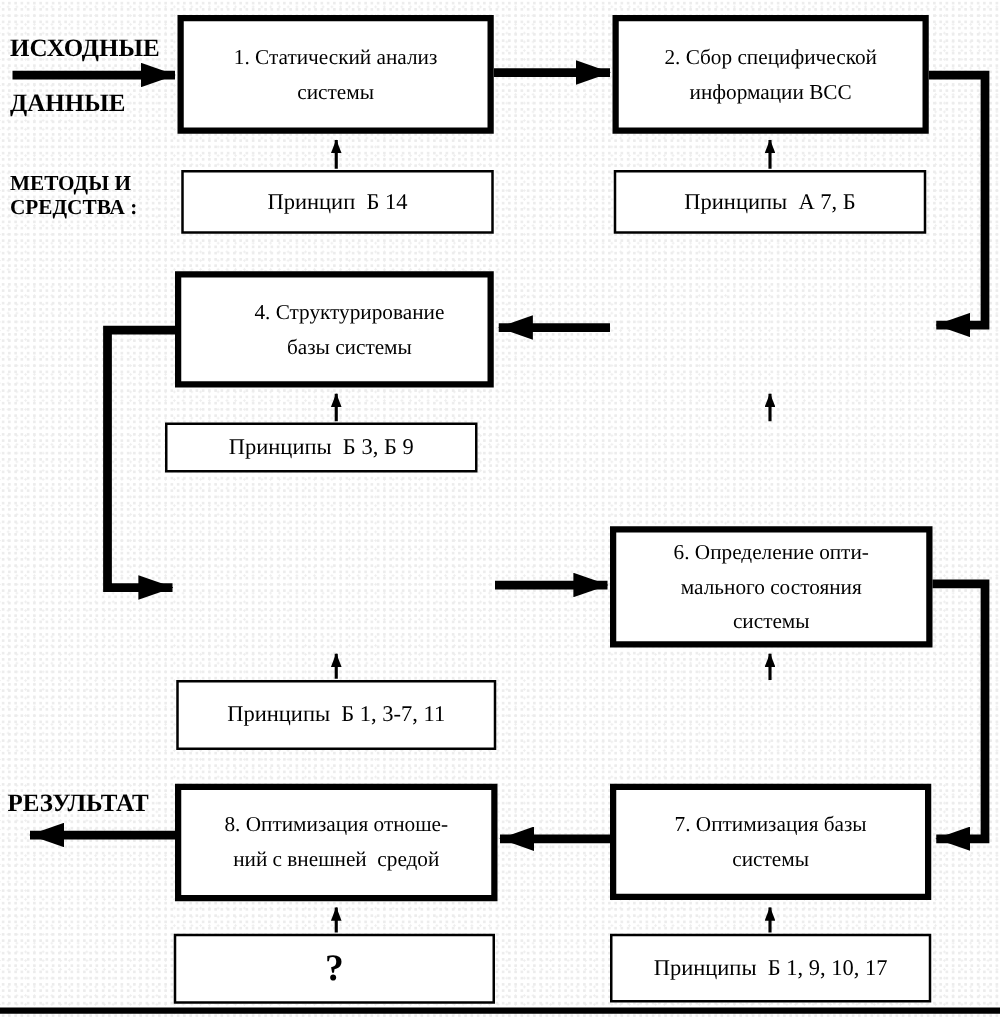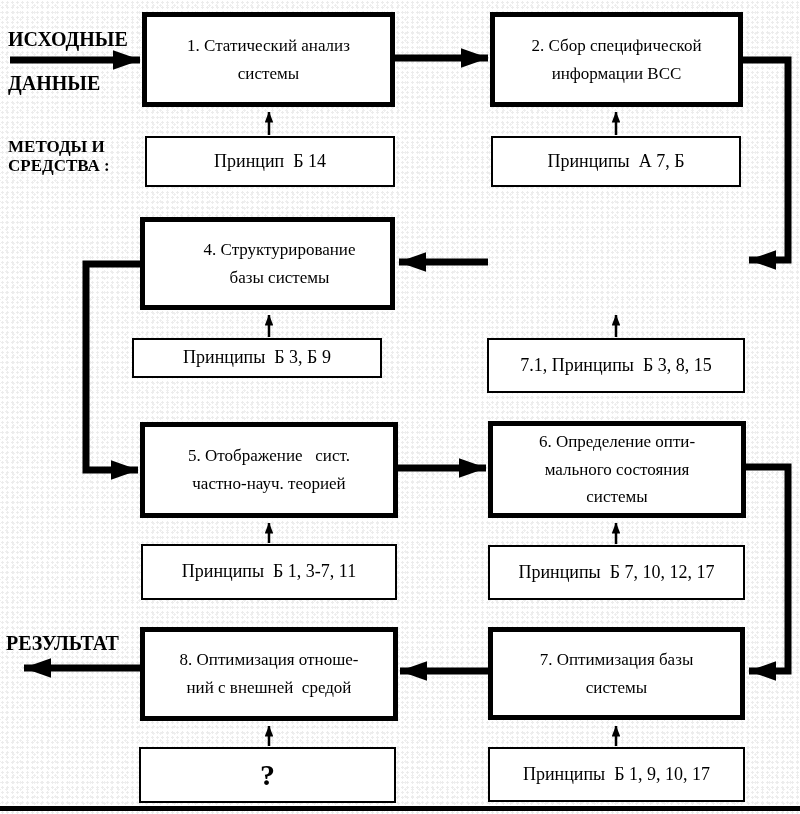--- a/index.html
+++ b/index.html
@@ -107,55 +107,45 @@
 системы</span>
   </div>
   <div class="box process b2">
     <span class="bt">2. Сбор специфической
 информации ВСС</span>
   </div>
   <div class="box process b4">
     <span class="bt">4. Структурирование
 базы системы</span>
   </div>
-  <div class="box process b5">
-    <span class="bt">5. Отображение   сист.
-частно-науч. теорией</span>
-  </div>
   <div class="box process b6">
     <span class="bt">6. Определение опти-
 мального состояния
 системы</span>
   </div>
   <div class="box process b7">
     <span class="bt">7. Оптимизация базы
 системы</span>
   </div>
   <div class="box process b8">
     <span class="bt">8. Оптимизация отноше-
 ний с внешней  средой</span>
   </div>
 
   <div class="box method m1">
     <span class="bt">Принцип  Б 14</span>
   </div>
   <div class="box method m2">
     <span class="bt">Принципы  А 7, Б</span>
   </div>
-  <div class="box method m3">
-    <span class="bt">7.1, Принципы  Б 3, 8, 15</span>
-  </div>
   <div class="box method m4">
     <span class="bt">Принципы  Б 3, Б 9</span>
   </div>
   <div class="box method m5">
     <span class="bt">Принципы  Б 1, 3-7, 11</span>
-  </div>
-  <div class="box method m6">
-    <span class="bt">Принципы  Б 7, 10, 12, 17</span>
   </div>
   <div class="box method m8">
     <span class="bt qmark">?</span>
   </div>
   <div class="box method m7">
     <span class="bt">Принципы  Б 1, 9, 10, 17</span>
   </div>
 
 </div>
 

